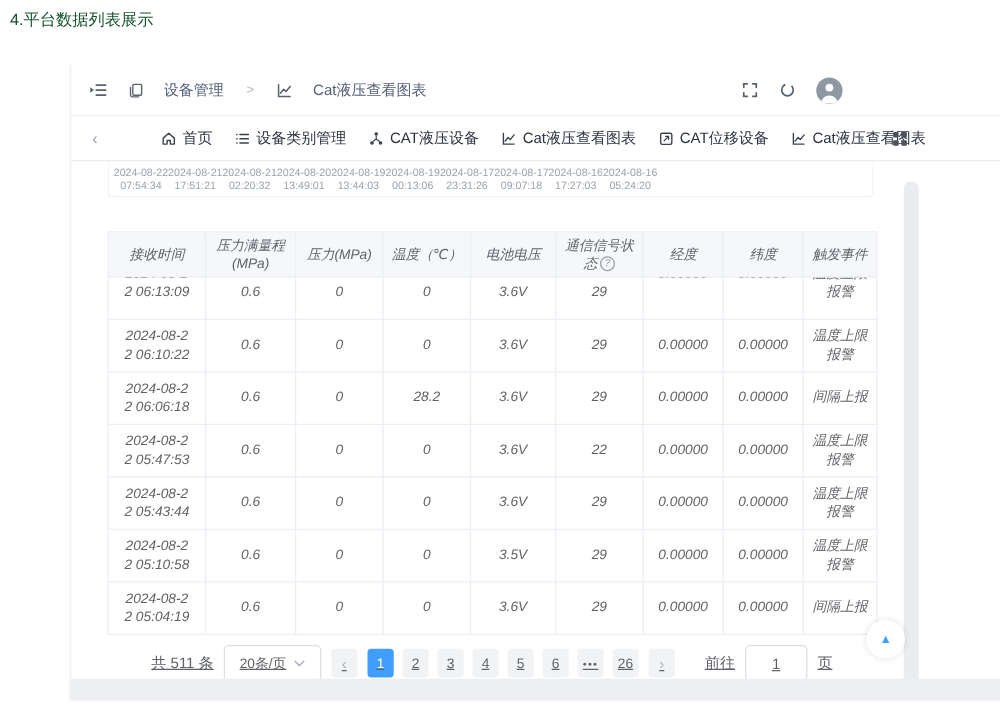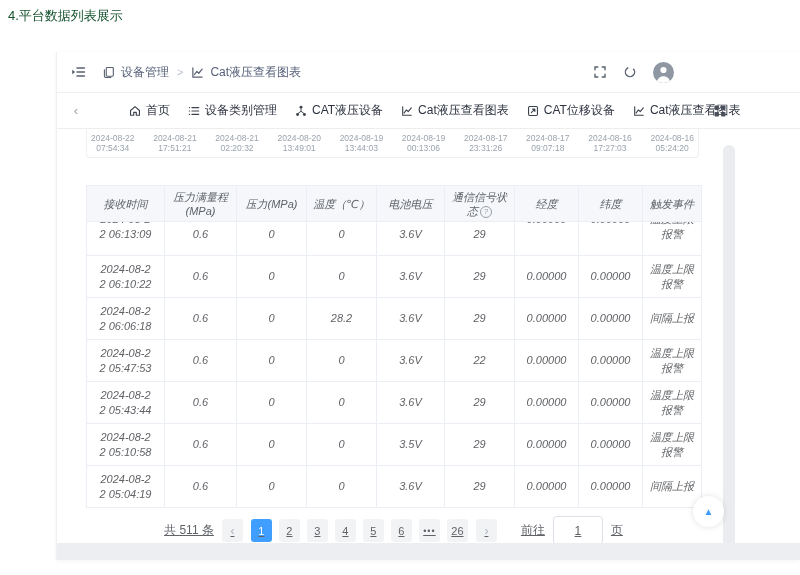--- a/index.html
+++ b/index.html
@@ -11,38 +11,38 @@
   .page-title{position:absolute;left:8px;top:7px;font-size:13px;color:#14532d;}
 
   .panel{position:absolute;left:56px;top:52px;right:0;height:508px;background:#fff;
          border-left:1px solid #f0f0f0;box-shadow:0 1px 4px rgba(0,0,0,0.05);}
 
   
   .navbar{height:40px;border-bottom:1px solid #f1f1f1;display:flex;align-items:center;padding:0 14px;position:relative;}
   .icn{display:inline-flex;align-items:center;justify-content:center;color:#5a6270;}
   .icn svg{display:block;}
   .collapse-btn{margin-right:16px;cursor:pointer;color:#5a6270;}
-  .breadcrumb{display:flex;align-items:center;gap:6px;font-size:12px;color:#56607a;}
+  .breadcrumb{display:flex;align-items:center;gap:16px;font-size:12px;color:#56607a;}
   .breadcrumb .sep{color:#b8bfcc;margin:0 2px;font-size:11px;}
   .nav-right{position:absolute;right:126px;top:0;height:40px;display:flex;align-items:center;gap:16px;color:#5f6672;}
   .avatar{width:21px;height:21px;border-radius:50%;background:#8f97a3;overflow:hidden;display:flex;align-items:flex-end;justify-content:center;}
 
   
   .tabsbar{height:35px;border-bottom:1px solid #ededed;display:flex;align-items:center;padding-left:12px;position:relative;font-size:12px;}
   .tab-chevron{color:#9aa0ab;font-size:13px;width:14px;text-align:center;cursor:pointer;}
   .tabs{display:flex;align-items:center;gap:18px;margin-left:46px;}
   .tab{display:flex;align-items:center;gap:5px;color:#2e3340;cursor:pointer;white-space:nowrap;}
   .tab .ticn{color:#3c424d;}
   .tabs-right{position:absolute;right:74px;display:flex;align-items:center;gap:18px;color:#9aa0ab;}
   .grid-icn{color:#4a505c;cursor:pointer;display:inline-flex;}
 
   
   .axis-card{position:absolute;left:29px;top:76px;width:613px;height:30px;
              border:1px solid #ecf0f4;border-top:none;border-radius:0 0 4px 4px;
-             display:flex;align-items:flex-end;justify-content:space-between;padding:12px 4px 4px 4px;box-sizing:border-box;}
+             display:flex;align-items:flex-end;justify-content:flex-start;padding:12px 4px 4px 4px;box-sizing:border-box;}
   .axlabel{font-size:8.5px;line-height:10px;color:#9aa3ad;text-align:center;white-space:nowrap;}
 
   
   .vscroll{position:absolute;left:666px;top:93px;width:12px;height:412px;background:#eaecef;border-radius:6px;}
 
   
   .tbl{position:absolute;left:29px;top:133px;width:615px;border-collapse:collapse;table-layout:fixed;
        font-size:11px;color:#606266;background:#fff;font-style:italic;}
   .tbl th,.tbl td{border:1px solid #ebeef5;text-align:center;padding:2px 2px;box-sizing:border-box;}
   .tbl th{background:#f5f7fa;font-weight:normal;height:36px;line-height:14px;color:#5f6368;}
@@ -459,20 +459,28 @@
           </td>
           <td>
             <div class="cellwrap">间隔上报</div>
           </td>
         </tr>
       </tbody>
   </table>
 
   <div class="pager">
     <span>共 511 条</span>
+    <div class="psel">
+      <span>20条/页</span>
+      <span class="car">
+        <svg width="9" height="6" viewBox="0 0 9 6" fill="none" stroke="currentColor" stroke-width="1.3" stroke-linecap="round">
+            <polyline points="1 1 4.5 4.5 8 1"></polyline>
+          </svg>
+      </span>
+    </div>
     <button class="pbtn nav">‹</button>
     <span class="pages" id="pages">
         <button class="pbtn active">1</button>
         <button class="pbtn">2</button>
         <button class="pbtn">3</button>
         <button class="pbtn">4</button>
         <button class="pbtn">5</button>
         <button class="pbtn">6</button>
         <button class="pbtn more">•••</button>
         <button class="pbtn">26</button>

